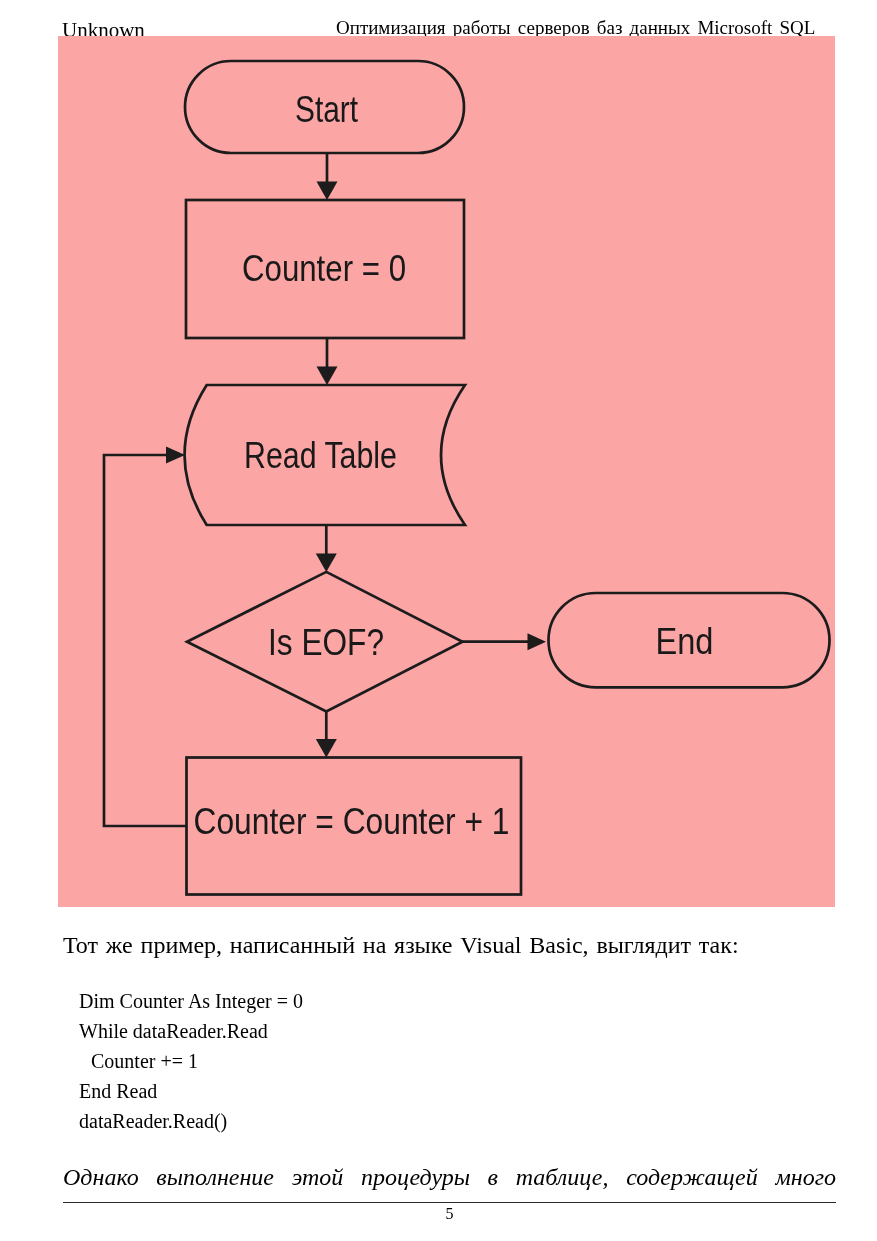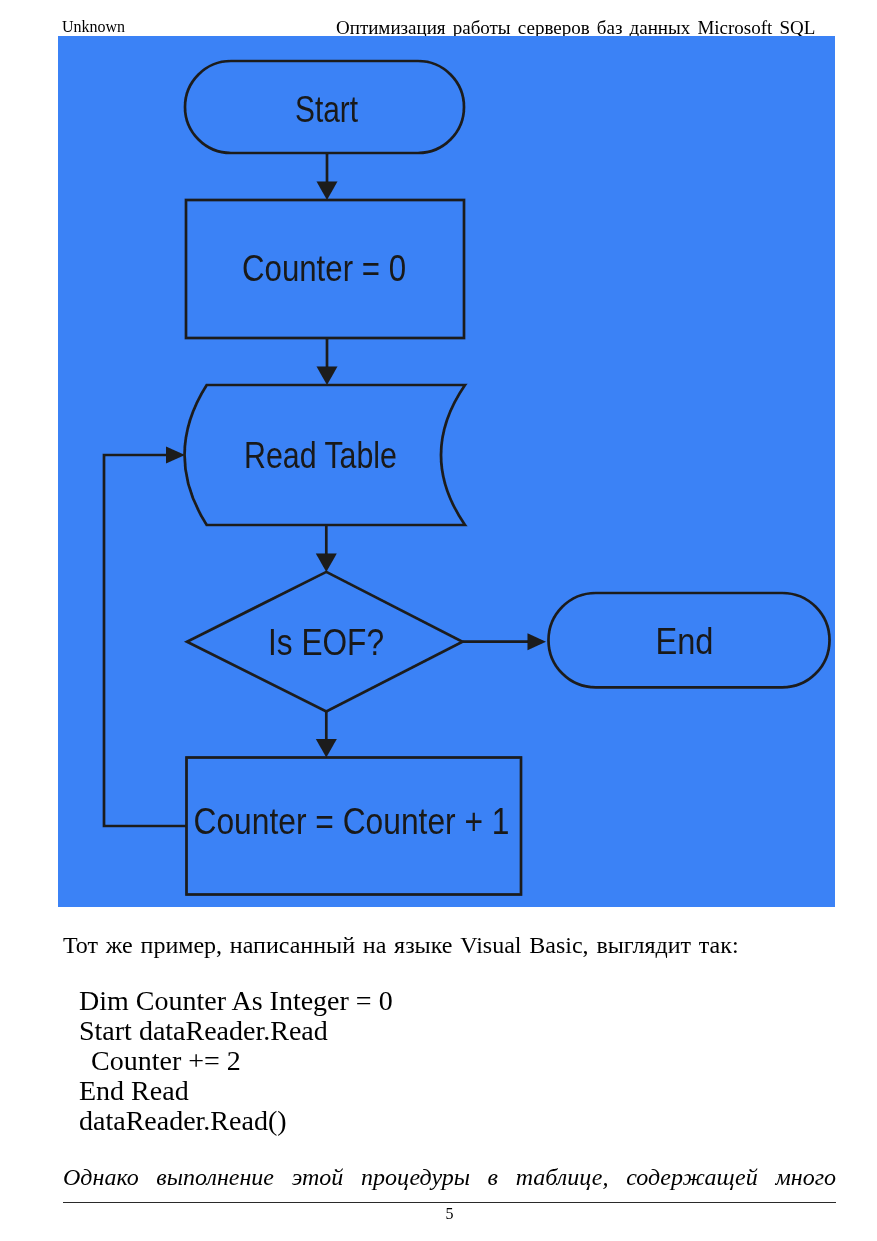--- a/index.html
+++ b/index.html
@@ -3,24 +3,24 @@
 <meta charset="utf-8">
 <style>
   html,body{margin:0;padding:0;}
   body{width:877px;height:1241px;background:#ffffff;position:relative;
        font-family:"Liberation Serif",serif;color:#000;}
   .abs{position:absolute;}
 </style>
 </head>
 <body>
 
-  <div class="abs" style="left:62px;top:18px;font-size:16px;">Unknown</div>
+  <div class="abs" style="left:62px;top:18px;font-size:21px;">Unknown</div>
   <div class="abs" style="left:336px;top:17px;width:500px;text-align:left;font-size:19px;word-spacing:2.4px;">Оптимизация работы серверов баз данных Microsoft SQL Server 2005</div>
 
-  <div class="abs" style="left:58px;top:36px;width:777px;height:871px;background:#3b82f6;">
+  <div class="abs" style="left:58px;top:36px;width:777px;height:871px;background:#fca5a5;">
   <svg width="777" height="871" viewBox="0 0 777 871" xmlns="http://www.w3.org/2000/svg">
     <defs>
       <filter id="soft" x="-5%" y="-5%" width="110%" height="110%">
         <feGaussianBlur stdDeviation="0.55"></feGaussianBlur>
       </filter>
     </defs>
     <g filter="url(#soft)" stroke="#1c1c1c" stroke-width="2.7" fill="none">
 
       <rect x="127" y="25" width="279" height="92" rx="46" ry="46"></rect>
 
@@ -60,24 +60,24 @@
       <text x="262.5" y="432" textLength="153" lengthAdjust="spacingAndGlyphs">Read Table</text>
       <text x="268" y="619" textLength="116" lengthAdjust="spacingAndGlyphs">Is EOF?</text>
       <text x="626.5" y="618" textLength="58" lengthAdjust="spacingAndGlyphs">End</text>
       <text x="293.5" y="798" textLength="316" lengthAdjust="spacingAndGlyphs">Counter = Counter + 1</text>
     </g>
   </svg>
   </div>
 
   <div class="abs" style="left:63px;top:931px;font-size:24px;line-height:28px;word-spacing:1.8px;white-space:nowrap;">Тот же пример, написанный на языке Visual Basic, выглядит так:</div>
 
-  <div class="abs" style="left:79px;top:986px;font-size:28px;line-height:30px;">
+  <div class="abs" style="left:79px;top:986px;font-size:20px;line-height:30px;">
     <div>Dim Counter As Integer = 0</div>
-    <div>Start dataReader.Read</div>
-    <div style="padding-left:12px;">Counter += 2</div>
+    <div>While dataReader.Read</div>
+    <div style="padding-left:12px;">Counter += 1</div>
     <div>End Read</div>
     <div>dataReader.Read()</div>
   </div>
 
   <div class="abs" style="left:63px;top:1163px;width:773px;font-size:24px;line-height:28px;text-align:justify;text-align-last:justify;font-style:italic;">Однако выполнение этой процедуры в таблице, содержащей много</div>
 
   <div class="abs" style="left:63px;top:1202px;width:773px;height:1.4px;background:#2a2a2a;"></div>
   <div class="abs" style="left:63px;top:1205px;width:773px;text-align:center;font-size:16px;">5</div>
 
 </body></html>

